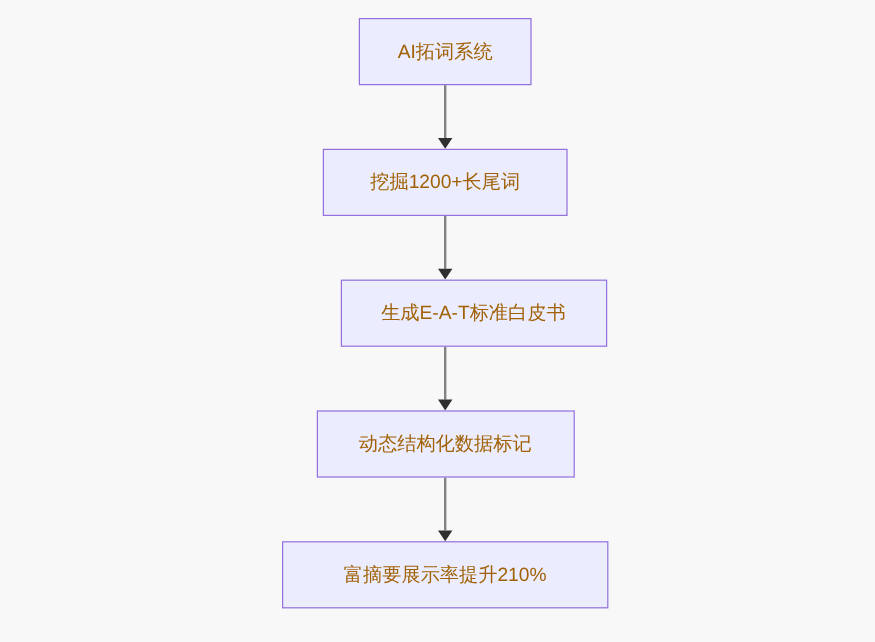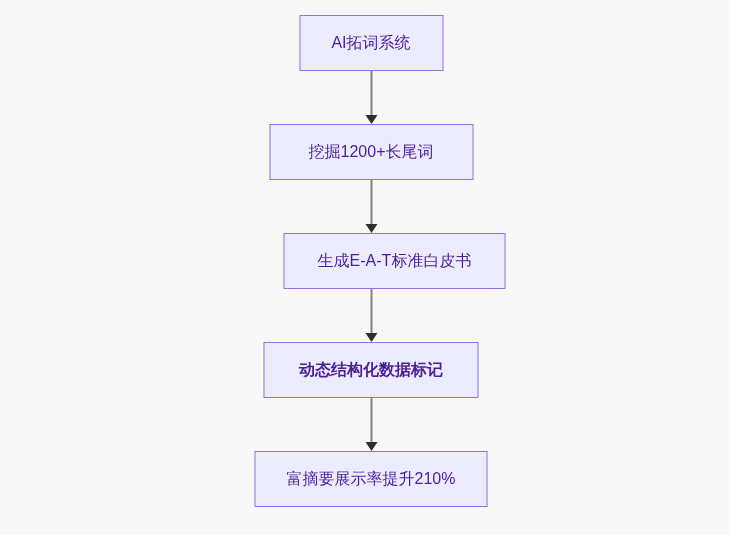--- a/index.html
+++ b/index.html
@@ -21,33 +21,33 @@
     transform: translateX(-50%);
     display: flex;
     flex-direction: column;
     align-items: center;
   }
   .node {
     box-sizing: border-box;
     height: 56px;
     background: #ECECFF;
     border: 1px solid #9370DB;
-    color: #4c1d95;
+    color: #a16207;
     font-size: 16px;
     display: flex;
     align-items: center;
     justify-content: center;
     white-space: nowrap;
     flex-shrink: 0;
   }
   .node-0 { width: 144px; }
   .node-1 { width: 204px; }
   .node-2 { width: 222px; margin-left: 47px; }
-  .node-3 { width: 215px; font-weight: bold; }
-  .node-4 { width: 233px; }
+  .node-3 { width: 215px; }
+  .node-4 { width: 272px; }
   .edge {
     height: 53px;
     display: flex;
     flex-direction: column;
     align-items: center;
     flex-shrink: 0;
   }
   .edge .line {
     width: 2px;
     height: 44px;

